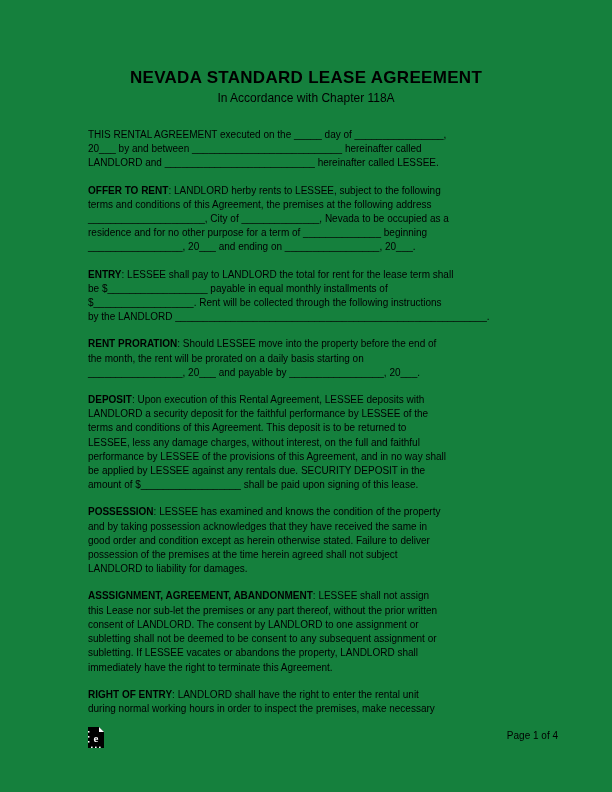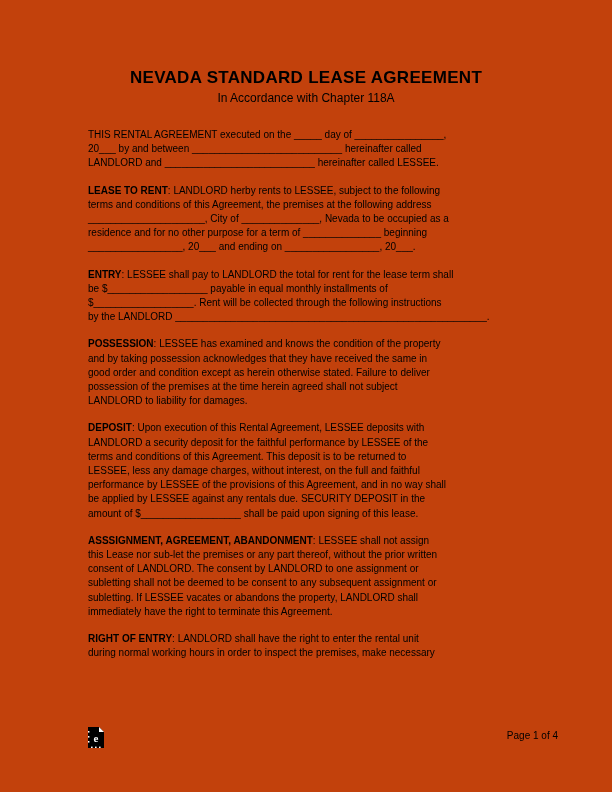--- a/index.html
+++ b/index.html
@@ -4,21 +4,21 @@
 <style>
   html, body {
     margin: 0;
     padding: 0;
     background: #ffffff;
   }
   .page {
     position: relative;
     width: 612px;
     height: 792px;
-    background: #c2410c;
+    background: #15803d;
     color: #000000;
     font-family: "Liberation Sans", sans-serif;
     overflow: hidden;
   }
   .doc-title {
     position: absolute;
     top: 68px;
     left: 0;
     width: 612px;
     margin: 0;
@@ -70,45 +70,48 @@
 <div class="page">
 
   <h1 class="doc-title">NEVADA STANDARD LEASE AGREEMENT</h1>
   <div class="doc-subtitle">In Accordance with Chapter 118A</div>
 
   <div class="content">
     <p class="para"><span class="hd"></span><span>THIS RENTAL AGREEMENT executed on the _____ day of ________________,
 20___ by and between ___________________________ hereinafter called
 LANDLORD and ___________________________ hereinafter called LESSEE.</span></p>
 
-    <p class="para"><span class="hd">LEASE TO RENT</span><span>: LANDLORD herby rents to LESSEE, subject to the following
+    <p class="para"><span class="hd">OFFER TO RENT</span><span>: LANDLORD herby rents to LESSEE, subject to the following
 terms and conditions of this Agreement, the premises at the following address
 _____________________, City of ______________, Nevada to be occupied as a
 residence and for no other purpose for a term of ______________ beginning
 _________________, 20___ and ending on _________________, 20___.</span></p>
 
     <p class="para"><span class="hd">ENTRY</span><span>: LESSEE shall pay to LANDLORD the total for rent for the lease term shall
 be $__________________ payable in equal monthly installments of
 $__________________. Rent will be collected through the following instructions
 by the LANDLORD ________________________________________________________.</span></p>
 
-
-    <p class="para"><span class="hd">POSSESSION</span><span>: LESSEE has examined and knows the condition of the property
-and by taking possession acknowledges that they have received the same in
-good order and condition except as herein otherwise stated. Failure to deliver
-possession of the premises at the time herein agreed shall not subject
-LANDLORD to liability for damages.</span></p>
+    <p class="para"><span class="hd">RENT PRORATION</span><span>: Should LESSEE move into the property before the end of
+the month, the rent will be prorated on a daily basis starting on
+_________________, 20___ and payable by _________________, 20___.</span></p>
 
     <p class="para"><span class="hd">DEPOSIT</span><span>: Upon execution of this Rental Agreement, LESSEE deposits with
 LANDLORD a security deposit for the faithful performance by LESSEE of the
 terms and conditions of this Agreement. This deposit is to be returned to
 LESSEE, less any damage charges, without interest, on the full and faithful
 performance by LESSEE of the provisions of this Agreement, and in no way shall
 be applied by LESSEE against any rentals due. SECURITY DEPOSIT in the
 amount of $__________________ shall be paid upon signing of this lease.</span></p>
+
+    <p class="para"><span class="hd">POSSESSION</span><span>: LESSEE has examined and knows the condition of the property
+and by taking possession acknowledges that they have received the same in
+good order and condition except as herein otherwise stated. Failure to deliver
+possession of the premises at the time herein agreed shall not subject
+LANDLORD to liability for damages.</span></p>
 
     <p class="para"><span class="hd">ASSSIGNMENT, AGREEMENT, ABANDONMENT</span><span>: LESSEE shall not assign
 this Lease nor sub-let the premises or any part thereof, without the prior written
 consent of LANDLORD. The consent by LANDLORD to one assignment or
 subletting shall not be deemed to be consent to any subsequent assignment or
 subletting. If LESSEE vacates or abandons the property, LANDLORD shall
 immediately have the right to terminate this Agreement.</span></p>
 
     <p class="para"><span class="hd">RIGHT OF ENTRY</span><span>: LANDLORD shall have the right to enter the rental unit
 during normal working hours in order to inspect the premises, make necessary</span></p>

